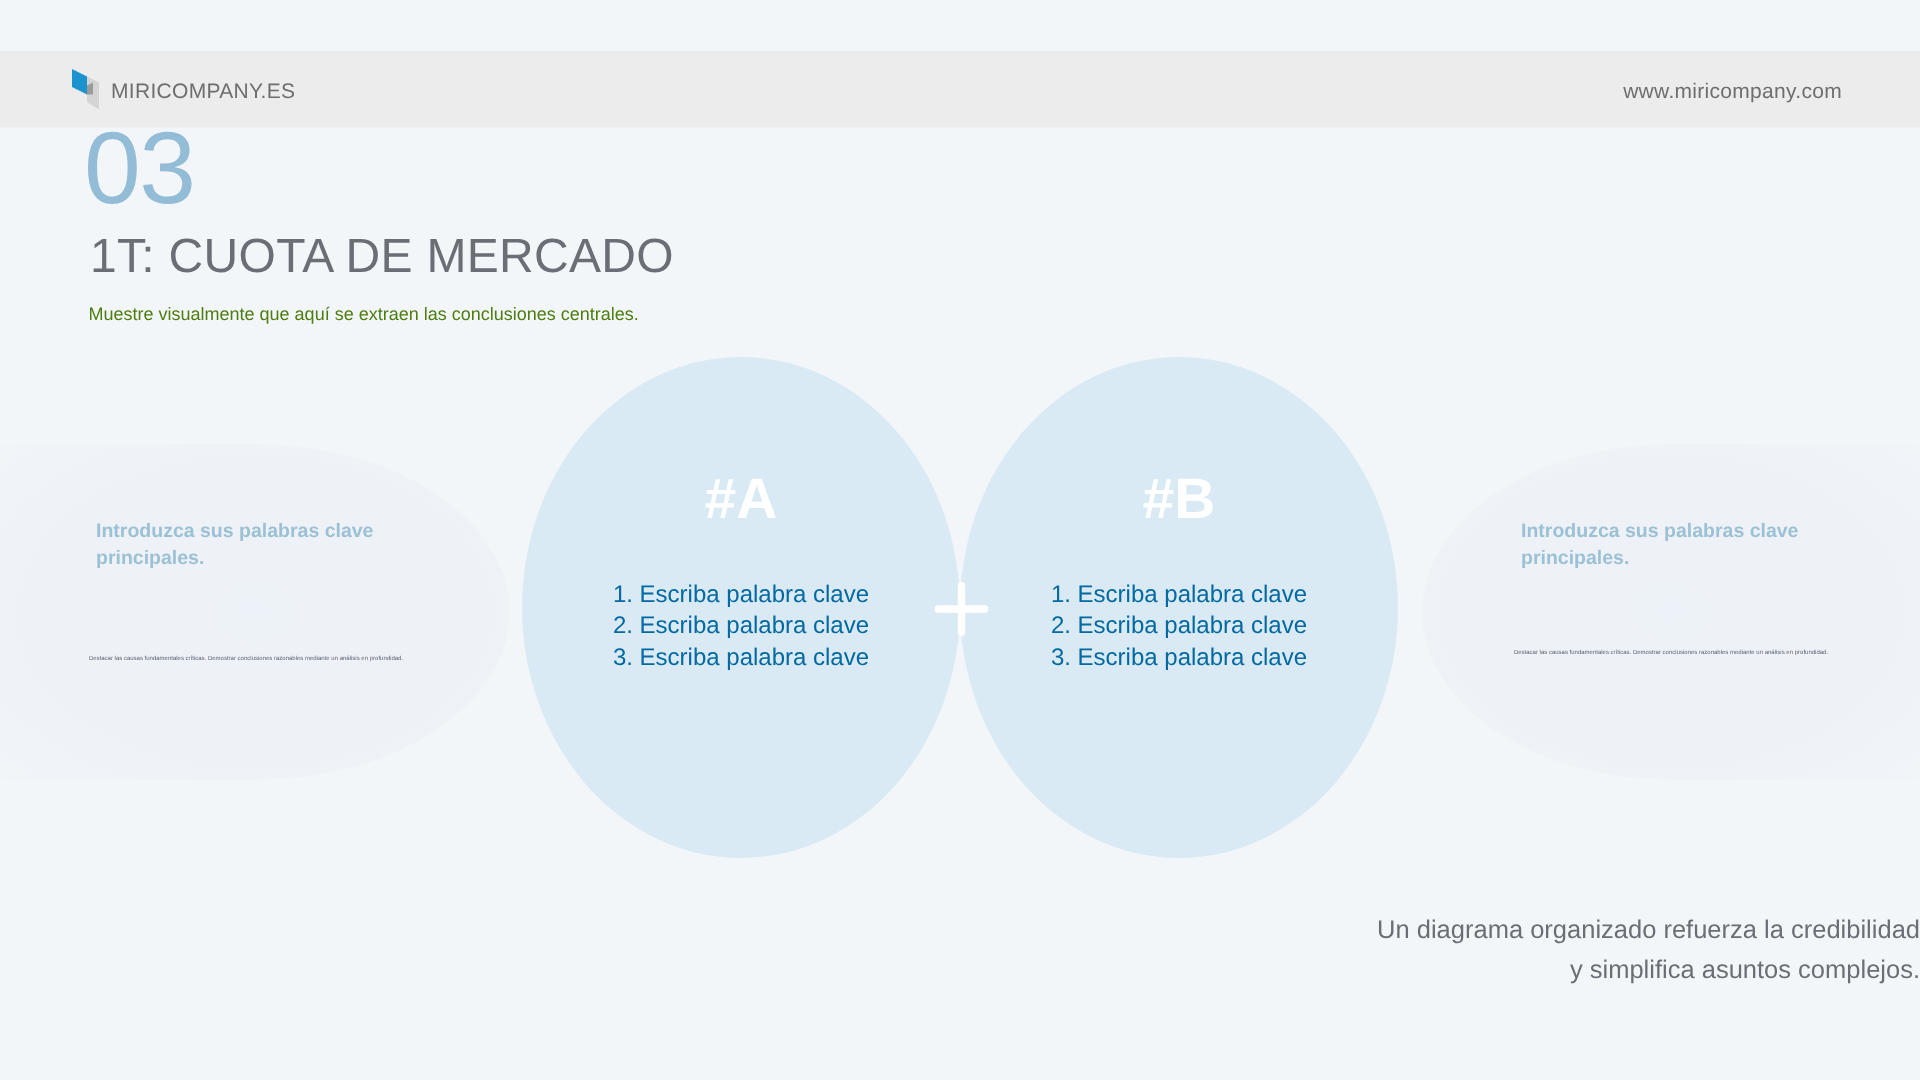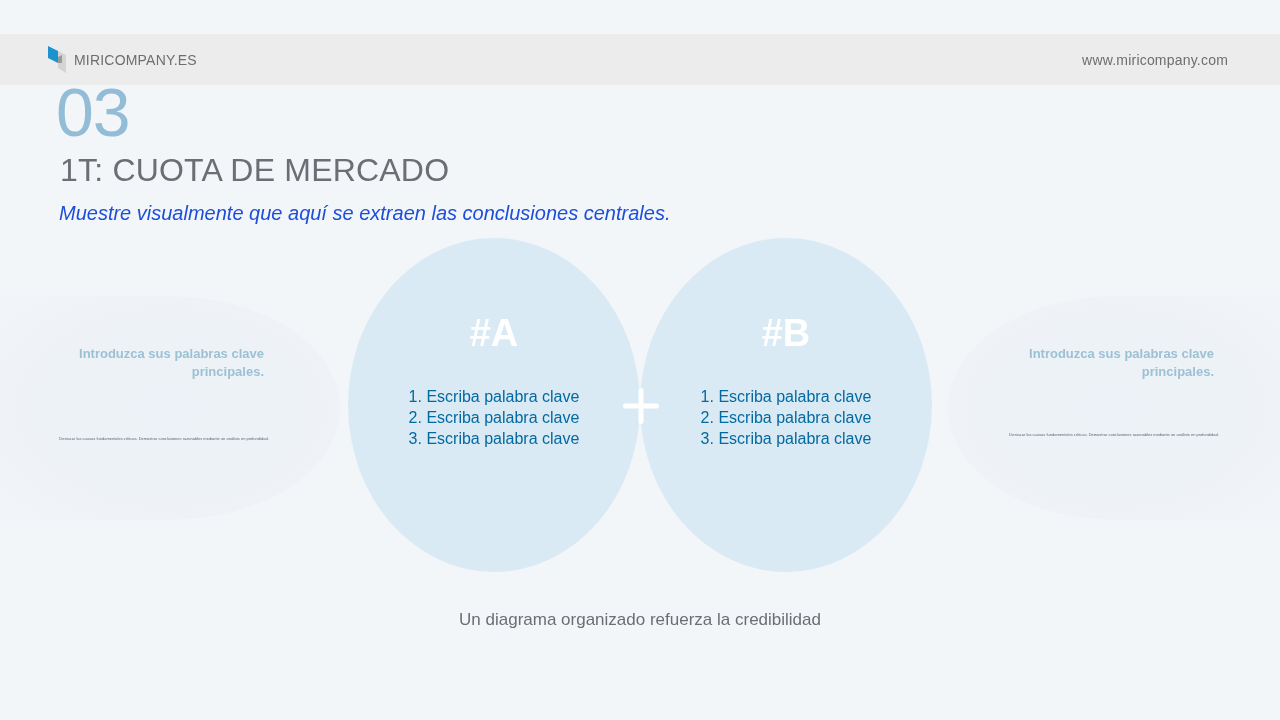--- a/index.html
+++ b/index.html
@@ -55,23 +55,22 @@
     .title {
       position: absolute;
       left: 60px; top: 152px;
       font-size: 32px;
       color: #6b6e75;
       letter-spacing: 0.2px;
     }
     .subtitle {
       position: absolute;
       left: 59px; top: 202px;
-      font-size: 20px;
-      color: #1d4ed8;
-      font-style: italic;
+      font-size: 12px;
+      color: #4d7c0f;
     }
     .side-blob {
       position: absolute;
       top: 296px;
       height: 224px;
       background: radial-gradient(ellipse at center, #edf2f8 0%, #eef2f7 60%, rgba(240,244,248,0.6) 100%);
     }
     .side-blob.left {
       left: 0;
       width: 340px;
@@ -80,21 +79,21 @@
     .side-blob.right {
       left: 948px;
       width: 332px;
       border-radius: 166px 0 0 166px / 112px 0 0 112px;
     }
     .side-title {
       position: absolute;
       font-size: 13px;
       font-weight: bold;
       color: #9cc1d4;
-      text-align: right;
+      text-align: left;
       line-height: 18px;
     }
     .side-body {
       position: absolute;
       font-size: 4px;
       color: #5d6470;
       text-align: center;
       white-space: nowrap;
     }
     .venn {
@@ -131,21 +130,21 @@
     }
     .plus-icon {
       position: absolute;
       left: 275px; top: 150px;
       width: 36px; height: 36px;
     }
     .footer-text {
       position: absolute;
       left: 0; top: 606px;
       width: 1280px;
-      text-align: center;
+      text-align: right;
       font-size: 17px;
       line-height: 27px;
       color: #6b6e75;
     }
   </style>
 </head>
 <body>
 
 <div class="topbar">
   <svg class="logo-icon" viewBox="0 0 20 28">
@@ -187,13 +186,14 @@
     </div>
   </div>
   <svg class="plus-icon" viewBox="0 0 36 36">
     <rect x="15.5" y="0" width="5" height="36" rx="2.5" fill="#ffffff"></rect>
     <rect x="0" y="15.5" width="36" height="5" rx="2.5" fill="#ffffff"></rect>
   </svg>
 </div>
 
 <div class="footer-text">
   <div>Un diagrama organizado refuerza la credibilidad</div>
+  <div>y simplifica asuntos complejos.</div>
 </div>
 
 </body></html>

